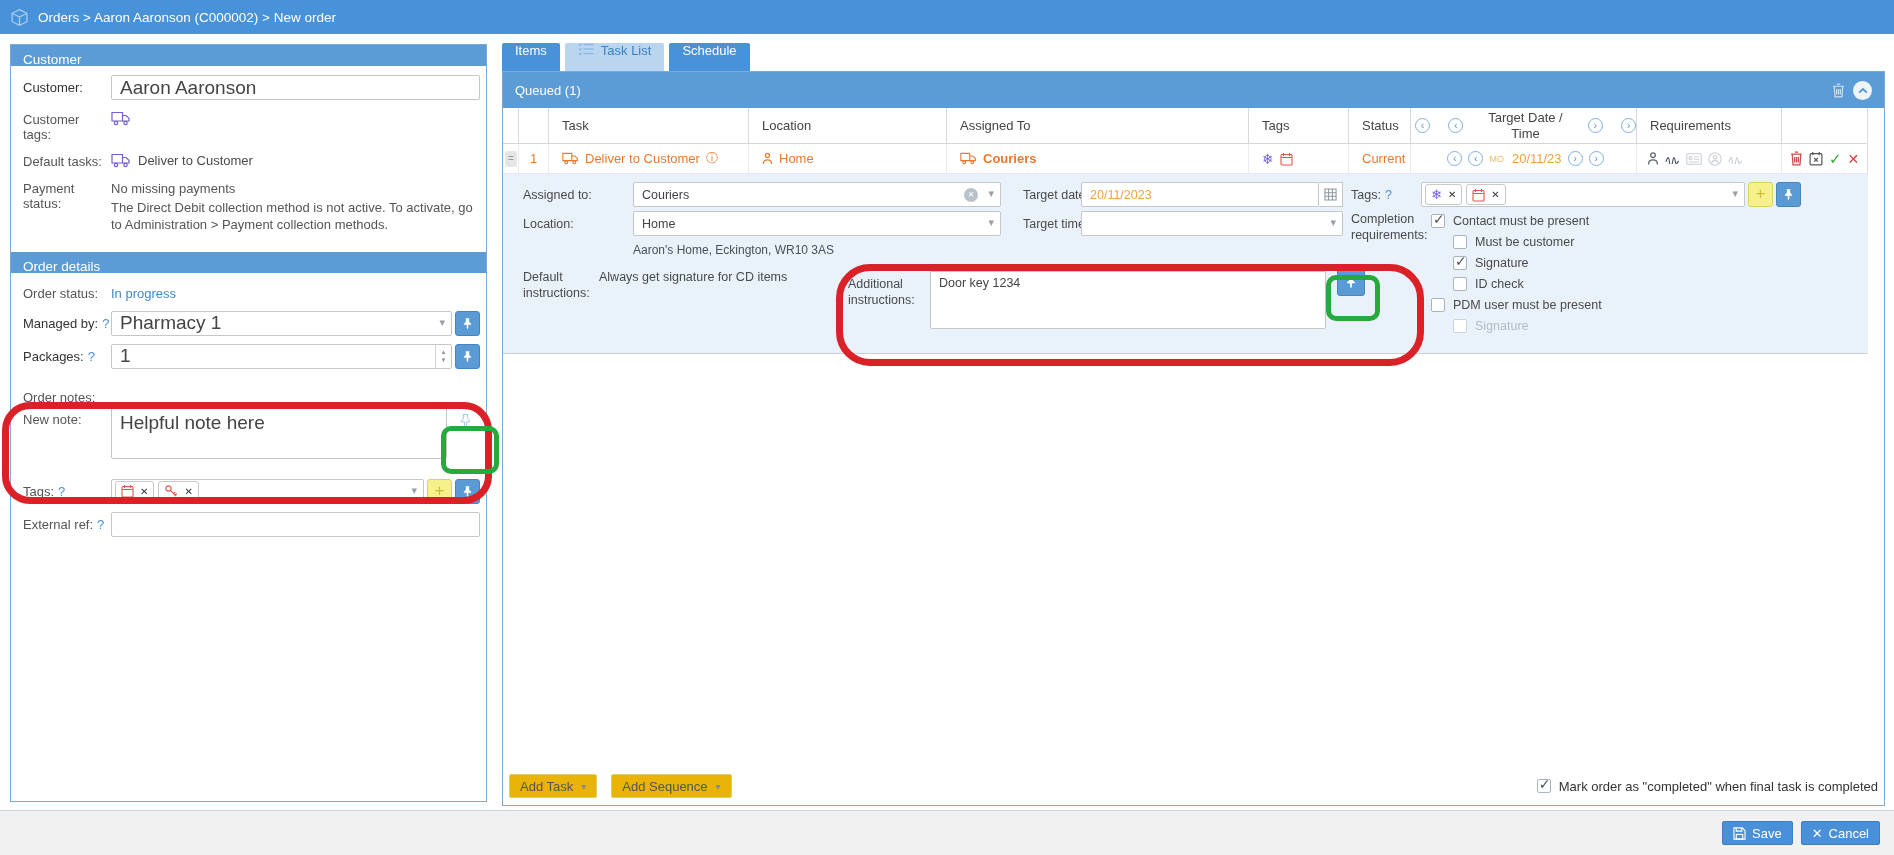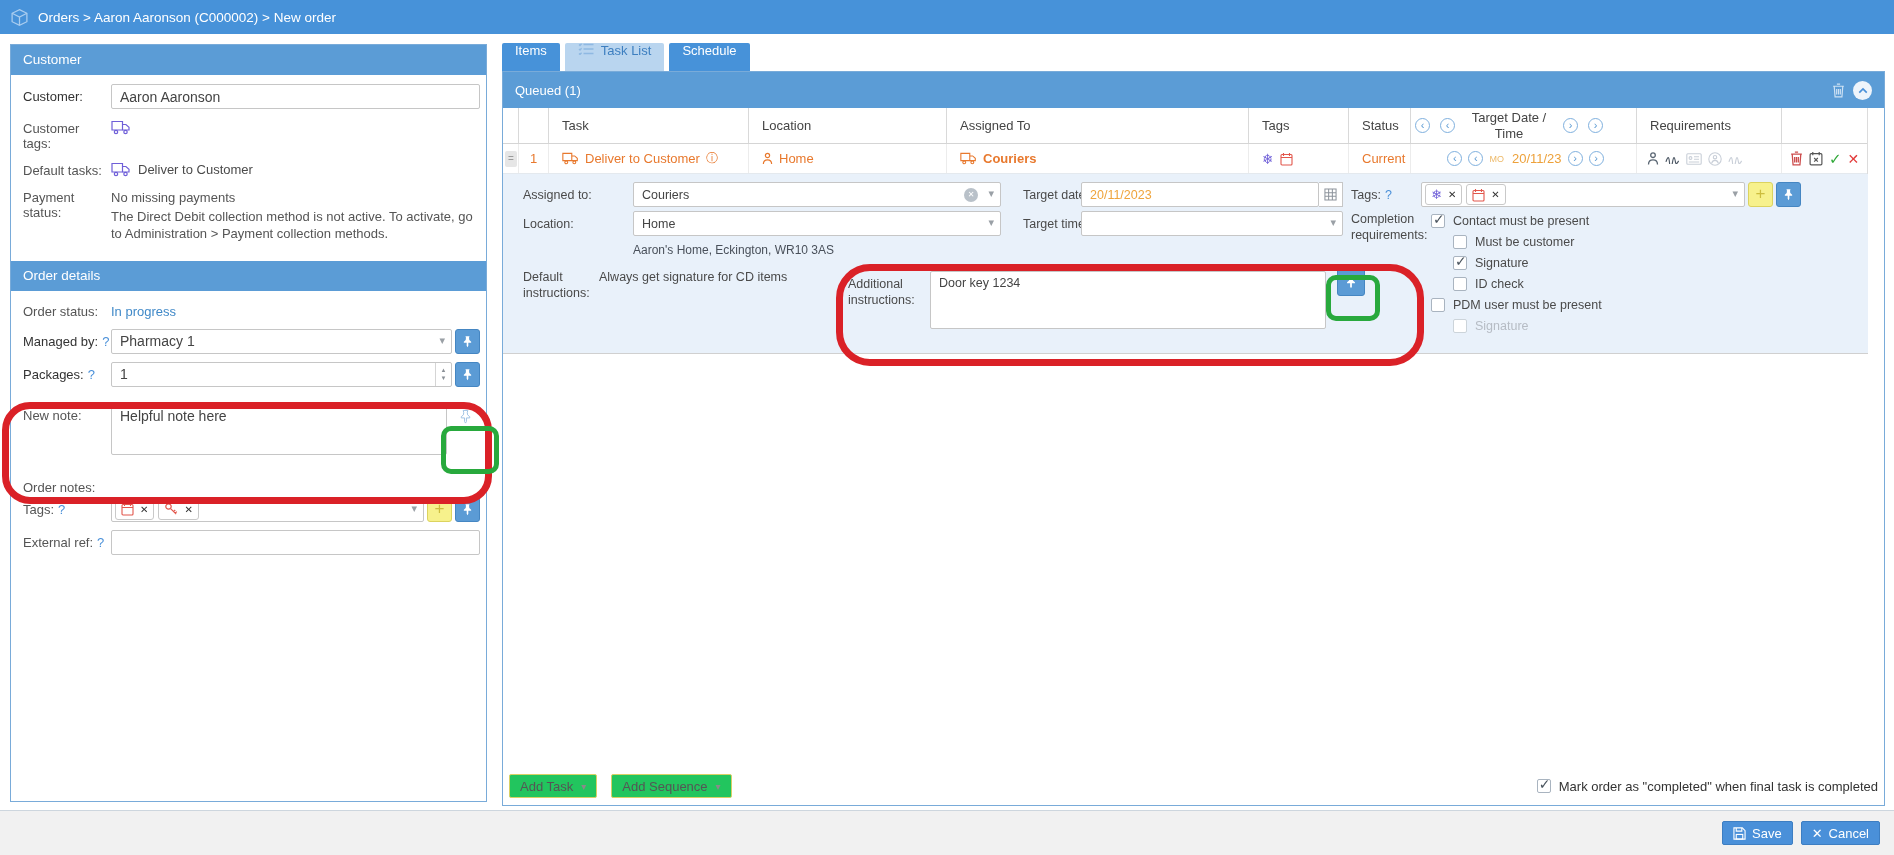--- a/index.html
+++ b/index.html
@@ -6,21 +6,21 @@
   html,body { width:1894px; height:855px; background:#fdfdfd;
     font-family:"Liberation Sans","DejaVu Sans",sans-serif; font-size:13px; color:#4a4a4a; }
   .page { position:relative; width:1894px; height:855px; overflow:hidden; background:#fff; }
 
   
   .titlebar { position:absolute; left:0; top:0; width:1894px; height:34px; background:#4792d9;
     display:flex; align-items:center; gap:9px; padding:0 10px; color:#fff; font-size:13.5px; }
   .cube { color:#aacdef; }
 
   
-  .tfield, .sel, .ta { border:1px solid #c6c6c6; background:#fff; border-radius:2px; font-family:inherit; font-size:14px; color:#444; }
+  .tfield, .sel, .ta { border:1px solid #c6c6c6; background:#fff; border-radius:2px; font-family:inherit; font-size:19px; color:#444; }
   .tfield { height:25px; padding:0 8px; width:100%; }
   .sel { height:25px; display:flex; align-items:center; padding:0 20px 0 8px; position:relative; }
   .sel::after { content:"▾"; position:absolute; right:6px; top:4px; color:#9aa0a6; font-size:11px; }
   .ta { padding:4px 8px; resize:none; display:block; }
   .pinbtn { width:25px; height:25px; flex:0 0 25px; background:#5b9bd5; border:1px solid #4586c2; border-radius:3px;
     display:flex; align-items:center; justify-content:center; cursor:pointer; }
   .pin-ghost { width:30px; height:28px; flex:0 0 30px; display:flex; align-items:center; justify-content:center; color:#9cbfe2; }
   .plusbtn { width:25px; height:25px; flex:0 0 25px; background:#f7f18c; border:1px solid #dcd35f; border-radius:3px;
     color:#cdbd3e; font-size:17px; line-height:21px; text-align:center; cursor:pointer; }
   .help { color:#4a90d9; margin-left:4px; }
@@ -32,21 +32,21 @@
   .chipbox { border:1px solid #c6c6c6; background:#fff; border-radius:2px; height:25px; display:flex; align-items:center;
     gap:4px; padding:0 20px 0 3px; position:relative; flex:1; }
   .chipbox::after { content:"▾"; position:absolute; right:6px; top:4px; color:#9aa0a6; font-size:11px; }
   .ca { display:inline-flex; width:15px; height:15px; flex:0 0 15px; border:1px solid #7fb0de; border-radius:50%;
     color:#5d9bd3; align-items:center; justify-content:center; font-size:11px; line-height:1; }
   .ca.l::after { content:"‹"; } .ca.r::after { content:"›"; }
   .icon svg { display:block; }
 
   
   .left-panel { position:absolute; left:10px; top:44px; width:477px; height:758px; border:1px solid #79abd9; background:#fff; }
-  .panel-header { background:#5b9cd6; color:#fff; font-size:13.5px; padding:7px 12px; height:30px; }
+  .panel-header { background:#5b9cd6; color:#fff; font-size:13.5px; padding:7px 12px; height:21px; }
   .lrow { display:flex; padding:0 6px 0 12px; margin-bottom:7px; align-items:flex-start; }
   .lrow .lbl { width:88px; flex:0 0 88px; padding-top:5px; color:#555; }
   .lrow .lbl.b { font-weight:normal; color:#333; }
   .lrow .lval { flex:1; display:flex; gap:3px; align-items:flex-start; }
   .ptext { color:#555; line-height:1.3; padding-top:5px; }
   .numwrap { position:relative; flex:1; }
   .numwrap .spin { position:absolute; right:1px; top:1px; width:16px; height:23px; border-left:1px solid #d5d5d5;
     display:flex; flex-direction:column; align-items:center; justify-content:center; color:#8a9096; font-size:6px; line-height:1.4; }
   .numwrap .spin::before { content:"▲"; } .numwrap .spin::after { content:"▼"; }
 
@@ -57,21 +57,21 @@
   .right-panel { position:absolute; left:502px; top:71px; width:1383px; height:735px; border:1px solid #79abd9; background:#fff; }
   .queue-bar { height:36px; background:#5b9cd6; color:#fff; font-size:13px; display:flex; align-items:center; padding:0 12px; }
   .queue-bar .sp { flex:1; }
   .circle-collapse { width:19px; height:19px; border-radius:50%; background:#eef4fb; display:flex; align-items:center; justify-content:center; margin-left:8px; cursor:pointer; }
 
   .tablewrap { width:1365px; border-right:1px solid #dcdcdc; }
   .grid { display:grid; grid-template-columns:16px 30px 200px 198px 302px 100px 62px 226px 145px 86px; }
   .thead { height:36px; border-bottom:1px solid #d5d5d5; color:#444; }
   .thead > div { display:flex; align-items:center; padding-left:13px; border-right:1px solid #d9d9d9; }
   .thead > div:last-child { border-right:none; }
-  .th-target { justify-content:flex-start; gap:10px; padding-left:4px !important; }
+  .th-target { justify-content:space-between; gap:10px; padding-left:4px !important; }
   .th-target .ttxt { max-width:88px; text-align:center; line-height:1.2; }
   .trow { height:30px; color:#e8792e; border-bottom:1px solid #e4e9ee; }
   .trow > div { display:flex; align-items:center; padding-left:13px; border-right:1px solid #ececec; gap:6px; }
   .trow > div:last-child { border-right:none; }
   .dragcell { padding-left:2px !important; }
   .draghandle { width:12px; height:16px; background:#e6e6e6; border-radius:2px; color:#9a9a9a; font-size:10px; line-height:15px; text-align:center; cursor:grab; }
   .draghandle::after { content:"="; }
   .numcell { justify-content:center; padding-left:0 !important; }
   .day { font-size:9px; color:#edb969; text-transform:uppercase; margin-right:2px; }
   .datecell { justify-content:center; gap:3px; padding-left:4px !important; color:#eda13a; }
@@ -85,21 +85,21 @@
   .detail .sel, .detail .tfield, .detail .ta { font-size:12.5px; }
   .clearbtn { width:14px; height:14px; border-radius:50%; background:#b9c1c9; color:#fff; font-size:8px; line-height:14px; text-align:center; position:absolute; right:22px; top:5px; cursor:pointer; }
   .gridbtn { position:absolute; left:238px; top:0px; width:24px; height:25px; border:1px solid #c6c6c6; border-left:none; background:#fff; display:flex; align-items:center; justify-content:center; color:#8d949c; cursor:pointer; }
   .reqs { position:absolute; left:928px; top:37px; }
   .req { display:flex; align-items:center; gap:8px; height:20px; margin-bottom:1px; color:#4a4a4a; }
   .req.ind1 { margin-left:22px; }
   .req.disabled { color:#b6bcc4; }
   .req.disabled .cb { border-color:#ccd4da; }
 
   .bottom-row { position:absolute; left:6px; right:6px; bottom:5px; height:28px; display:flex; align-items:center; gap:14px; }
-  .ybtn { background:#22c55e; border:1px solid #d9d065; border-radius:2px; height:24px; display:flex; align-items:center; gap:8px;
+  .ybtn { background:#eab308; border:1px solid #d9d065; border-radius:2px; height:24px; display:flex; align-items:center; gap:8px;
     padding:0 10px; color:#555; cursor:pointer; }
   .ybtn::after { content:"▾"; color:#8a8a8a; font-size:10px; }
   .mark { display:flex; align-items:center; gap:8px; color:#333; }
 
   
   .page-footer { position:absolute; left:0; top:810px; width:1894px; height:45px; background:#f1f1f1; border-top:1px solid #cdd6de;
     display:flex; align-items:center; justify-content:flex-end; gap:8px; padding:0 14px; }
   .bluebtn { background:#4a90d9; border:1px solid #3d7ec2; color:#fff; border-radius:2px; height:24px; display:flex; align-items:center;
     gap:6px; padding:0 10px; font-size:13px; cursor:pointer; }
 
@@ -211,36 +211,36 @@
         <div class="pinbtn">
           <span class="icon">
               <svg width="13" height="13" viewBox="0 0 16 16" fill="#fff">
                 <path d="M5.5 1.5h5l-.6 2 .3 2.7 2.3 2V9.5H9v3.8L8 15l-1-1.7V9.5H3.5V8.2l2.3-2 .3-2.7z"></path>
               </svg>
             </span>
         </div>
       </div>
     </div>
 
+    <div class="lrow" style="margin-top:6px; margin-bottom:2px;">
+      <div class="lbl" style="width:auto;">Order notes:</div>
+    </div>
+
     <div class="lrow" style="margin-bottom:20px;">
       <div class="lbl">New note:</div>
       <div class="lval">
         <textarea class="ta" style="flex: 1 1 0%; height: 52px;">Helpful note here</textarea>
         <div class="pin-ghost">
           <span class="icon">
               <svg width="15" height="15" viewBox="0 0 16 16" fill="#fff" stroke="#9cbfe2" stroke-width="1">
                 <path d="M5.5 1.5h5l-.6 2 .3 2.7 2.3 2V9.5H9v3.8L8 15l-1-1.7V9.5H3.5V8.2l2.3-2 .3-2.7z"></path>
               </svg>
             </span>
         </div>
       </div>
-    </div>
-
-    <div class="lrow" style="margin-top:6px; margin-bottom:2px;">
-      <div class="lbl" style="width:auto;">Order notes:</div>
     </div>
 
     <div class="lrow" style="margin-bottom:8px;">
       <div class="lbl">
         <span>Tags:</span><span class="help">?</span>
       </div>
       <div class="lval">
         <div class="chipbox">
           <span class="chip">
             <span class="icon" style="color:#e2574c;">

